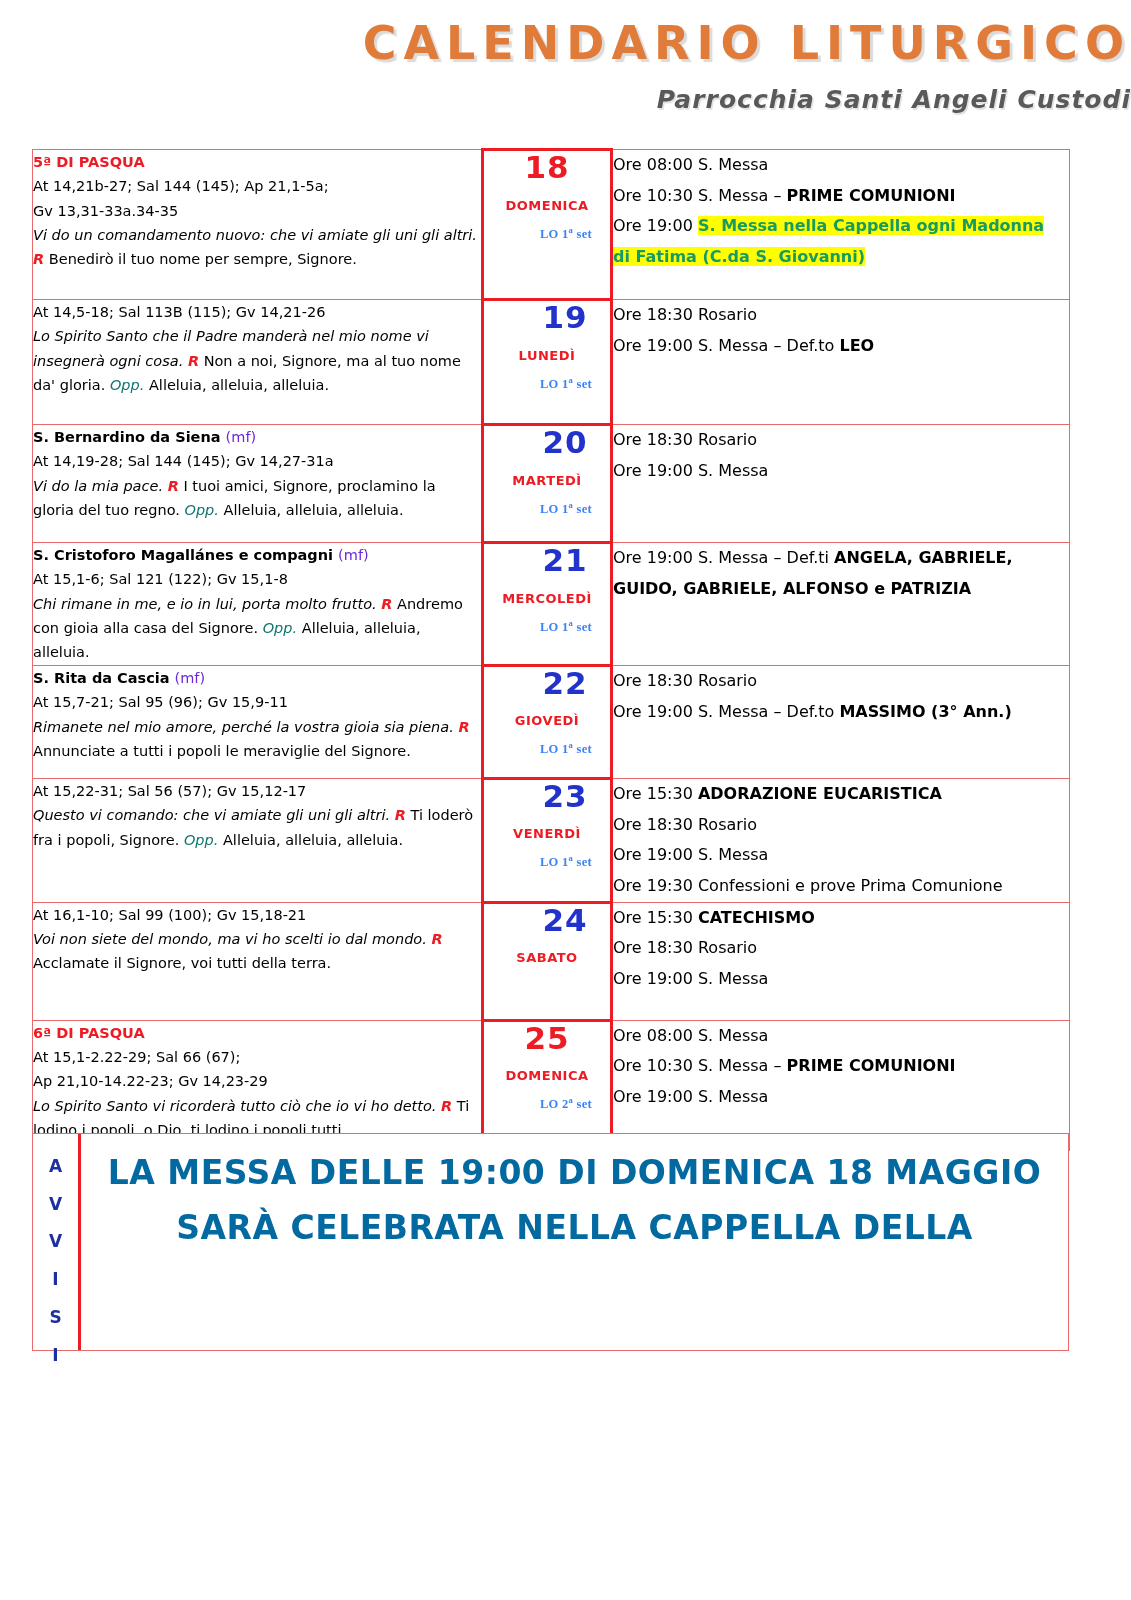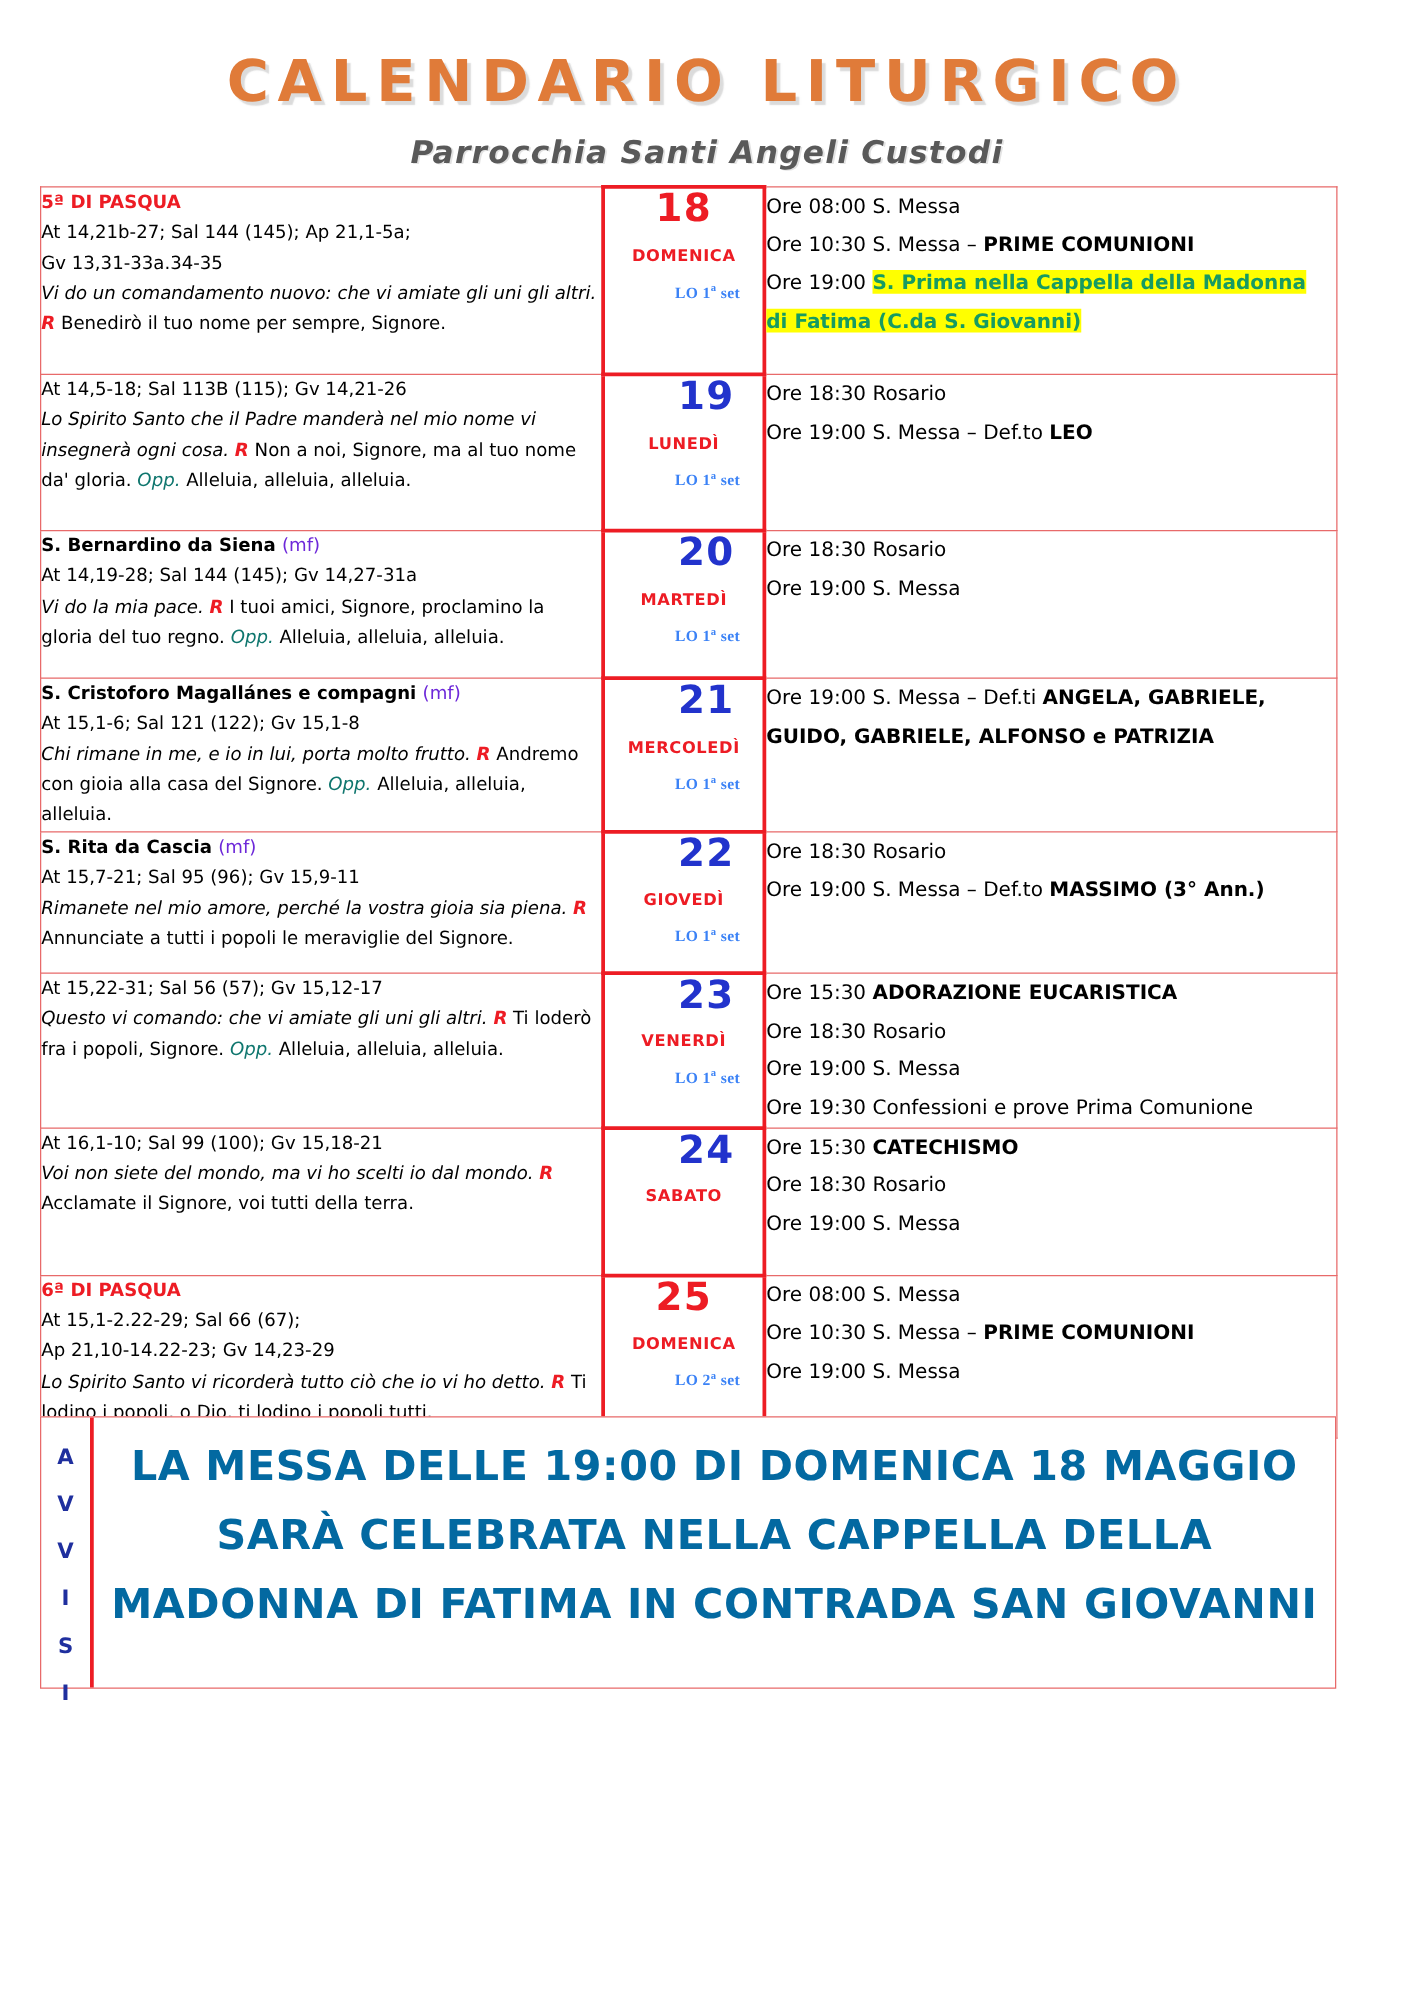--- a/index.html
+++ b/index.html
@@ -9,21 +9,21 @@
   }
   body {
     width: 1131px;
     height: 1600px;
     font-family: "DejaVu Sans", sans-serif;
     position: relative;
     overflow: hidden;
   }
 
   
-  #header { padding-top: 40px; text-align: center; }
+  #header { padding-top: 18px; text-align: right; }
 
   #main-title {
     font-family: "DejaVu Sans", sans-serif;
     font-size: 46px;
     font-weight: bold;
     letter-spacing: 7px;
     color: #E07B39;
     text-shadow: 3px 3px 1px rgba(190,190,190,0.55);
     line-height: 1.1;
     margin: 0;
@@ -197,21 +197,21 @@
           <div class="rd-line wrap ital">Vi do un comandamento nuovo: che vi amiate gli uni gli altri. <span class="resp">R</span> <span style="font-style:normal">Benedirò il tuo nome per sempre, Signore.</span></div>
         </td>
         <td class="date-cell">
           <div class="daynum red">18</div>
           <div class="dayname">DOMENICA</div>
           <div class="lo-line">LO 1<sup>a</sup> set</div>
         </td>
         <td class="events-cell">
           <div class="ev-line">Ore 08:00 S. Messa</div>
           <div class="ev-line">Ore 10:30 S. Messa – <span class="ev-bold">PRIME COMUNIONI</span></div>
-          <div class="ev-line">Ore 19:00 <span class="hl">S. Prima nella Cappella della Madonna</span></div>
+          <div class="ev-line">Ore 19:00 <span class="hl">S. Messa nella Cappella ogni Madonna</span></div>
           <div class="ev-line"><span class="hl">di Fatima (C.da S. Giovanni)</span></div>
         </td>
       </tr>
       <tr style="height: 125px;">
         <td class="readings-cell">
           <div class="rd-line">At 14,5-18; Sal 113B (115); Gv 14,21-26</div>
           <div class="rd-line wrap ital">Lo Spirito Santo che il Padre manderà nel mio nome vi insegnerà ogni cosa. <span class="resp">R</span> <span style="font-style:normal">Non a noi, Signore, ma al tuo nome da' gloria.</span> <span class="opp">Opp.</span> <span style="font-style:normal">Alleluia, alleluia, alleluia.</span></div>
         </td>
         <td class="date-cell">
           <div class="daynum blue">19</div>
@@ -328,15 +328,14 @@
       <span>A</span>
       <span>V</span>
       <span>V</span>
       <span>I</span>
       <span>S</span>
       <span>I</span>
     </div>
   <div id="avvisi-text">
       <div class="an-line">LA MESSA DELLE 19:00 DI DOMENICA 18 MAGGIO</div>
       <div class="an-line">SARÀ CELEBRATA NELLA CAPPELLA DELLA</div>
-      <div class="an-line">MADONNA DI FATIMA IN CONTRADA SAN GIOVANNI</div>
     </div>
 </div>
 
 </body></html>

